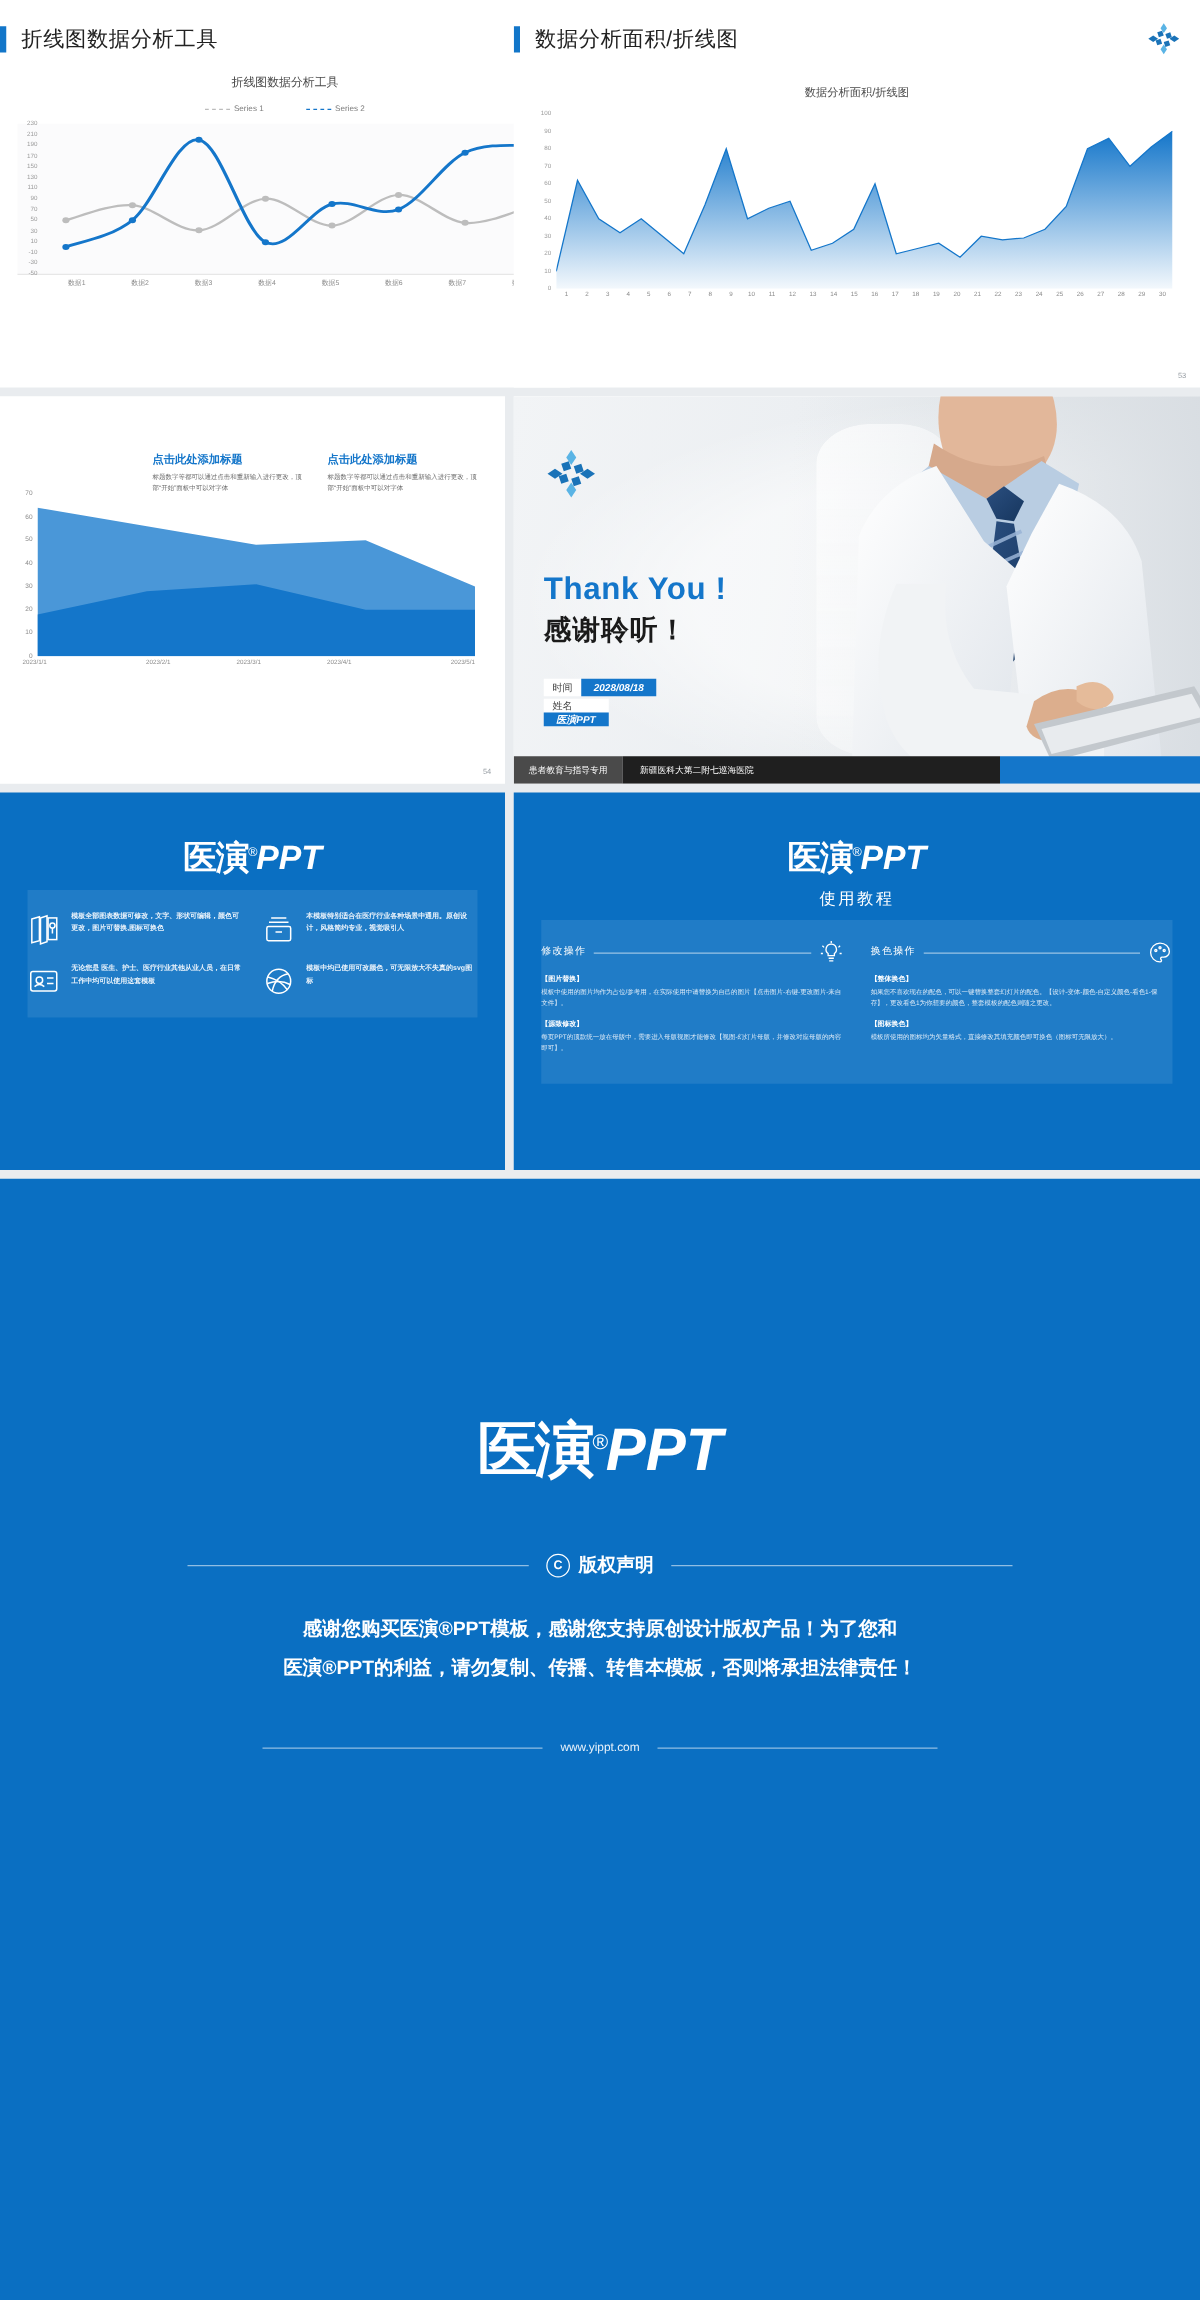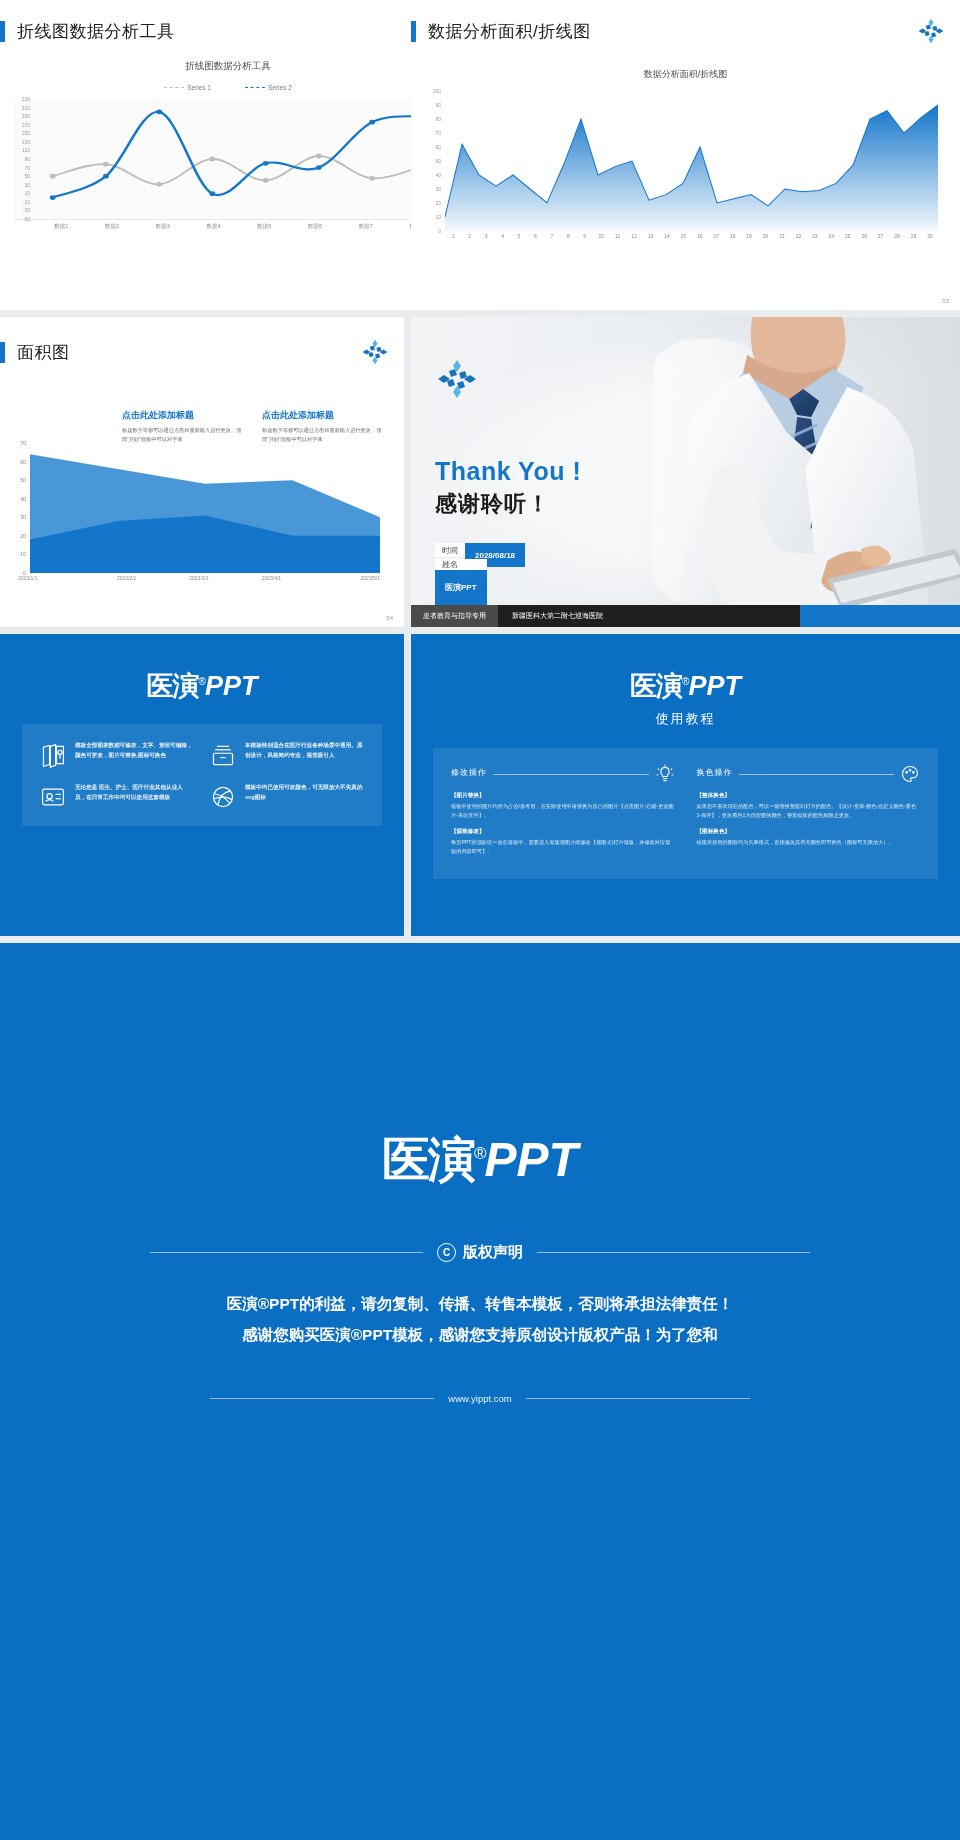--- a/index.html
+++ b/index.html
@@ -67,33 +67,33 @@
     background:linear-gradient(180deg,rgba(255,255,255,.85),rgba(255,255,255,.45));
     -webkit-mask-image:radial-gradient(ellipse at 50% 12%,#000 0 14%,transparent 15%),linear-gradient(#000,#000);
     border-radius:40%/12%;filter:blur(.4px);opacity:.9;}
   .doc{position:absolute;right:-2%;top:0;width:62%;height:100%;}
   .tylogo{position:absolute;left:26px;top:42px;}
   .tyen{position:absolute;left:24px;top:140px;font-size:25px;font-weight:bold;color:#1476ca;letter-spacing:.5px;}
   .tycn{position:absolute;left:24px;top:172px;font-size:22px;font-weight:bold;color:#1a1a1a;letter-spacing:1px;}
   .metarow{position:absolute;left:24px;display:flex;font-size:8px;height:14px;align-items:stretch;}
   .metarow.r1{top:226px;} .metarow.r2{top:242px;flex-direction:column;}
   .metarow .k{background:#ffffff;color:#444;padding:0 7px;display:flex;align-items:center;}
-  .metarow .v{background:#1476ca;color:#fff;font-weight:bold;padding:12px 10px;display:flex;align-items:center;}
+  .metarow .v{background:#1476ca;color:#fff;font-weight:bold;padding:0 10px;display:flex;align-items:center;font-style:italic;}
   .tyfoot{position:absolute;left:0;bottom:0;width:100%;height:22px;display:flex;}
   .tyfoot .f1{background:#4a4a4a;color:#fff;font-size:7px;display:flex;align-items:center;padding:0 12px;}
   .tyfoot .f2{background:#1f1f1f;color:#fff;font-size:7px;display:flex;align-items:center;padding:0 14px;flex:1;}
   .tyfoot .f3{background:#1476ca;width:160px;}
 
   
   .blue-logo{text-align:center;padding-top:34px;}
   .brand{font-size:27px;font-weight:bold;color:#fff;letter-spacing:-1px;font-family:"Liberation Sans",sans-serif;}
   .brand sup{font-size:10px;vertical-align:super;font-weight:normal;}
   .brand .ppt{font-style:italic;letter-spacing:0;}
   .bsub{text-align:center;font-size:13px;color:#fff;margin-top:6px;letter-spacing:2px;}
-  .panel{margin:20px 22px 0 22px;background:rgba(255,255,255,.09);padding:16px 18px;}
+  .panel{margin:8px 22px 0 22px;background:rgba(255,255,255,.09);padding:16px 0;}
   .grid2{display:grid;grid-template-columns:1fr 1fr;gap:14px 16px;}
   .feat{display:flex;gap:9px;}
   .feat .ic{flex:none;width:26px;height:26px;margin-top:2px;}
   .feat p{margin:0;font-size:5.6px;line-height:1.85;color:#eaf3fb;font-weight:bold;}
 
   .tut{display:grid;grid-template-columns:1fr 1fr;gap:12px 22px;}
   .tutcol h5{margin:0 0 4px 0;font-size:8px;color:#fff;font-weight:normal;letter-spacing:1px;}
   .tuthead{display:flex;align-items:center;gap:6px;}
   .tuthead .ln{flex:1;height:1px;background:rgba(255,255,255,.55);}
   .tuthead .ic{width:20px;height:20px;flex:none;}
@@ -281,37 +281,20 @@
         <span>27</span>
         <span>28</span>
         <span>29</span>
         <span>30</span>
       </div>
 
     <div class="pgno">53</div>
   </div>
 
   <div class="slide s3">
-    <div class="hdr" style="padding-top:22px">
-      <div class="bar"></div>
-      <div class="t">面积图</div>
-      <div class="spacer"></div>
-      <div class="logo">
-        <svg viewBox="0 0 40 40" width="26" height="26">
-          <path d="M20 1 L24 7 L20 13 L16 7 Z" fill="#5ab4e5"></path>
-          <path d="M39 20 L33 24 L27 20 L33 16 Z" fill="#1a73b8"></path>
-          <path d="M20 39 L16 33 L20 27 L24 33 Z" fill="#5ab4e5"></path>
-          <path d="M1 20 L7 16 L13 20 L7 24 Z" fill="#1a73b8"></path>
-          <path d="M12 12 L18 10 L20 16 L14 18 Z" fill="#1a73b8"></path>
-          <path d="M28 12 L30 18 L24 20 L22 14 Z" fill="#1a73b8"></path>
-          <path d="M28 28 L22 30 L20 24 L26 22 Z" fill="#1a73b8"></path>
-          <path d="M12 28 L10 22 L16 20 L18 26 Z" fill="#1a73b8"></path>
-        </svg>
-      </div>
-    </div>
 
     <div class="a3wrap">
       <div class="cards">
         <div class="card">
           <h4>点击此处添加标题</h4>
           <p>标题数字等都可以通过点击和重新输入进行更改，顶部“开始”面板中可以对字体</p>
         </div>
         <div class="card">
           <h4>点击此处添加标题</h4>
           <p>标题数字等都可以通过点击和重新输入进行更改，顶部“开始”面板中可以对字体</p>
@@ -560,22 +543,22 @@
       <div class="cpdiv">
         <span class="ln"></span>
         <span class="lbl">
           <span class="cmark">C</span>
           <span>版权声明</span>
         </span>
         <span class="ln"></span>
       </div>
 
       <div class="cptext">
+        <div>感谢您购买医演®PPT模板，感谢您支持原创设计版权产品！为了您和</div>
         <div>医演®PPT的利益，请勿复制、传播、转售本模板，否则将承担法律责任！</div>
-        <div>感谢您购买医演®PPT模板，感谢您支持原创设计版权产品！为了您和</div>
       </div>
 
       <div class="cpdiv2">
         <span class="ln"></span>
         <span class="cpurl">www.yippt.com</span>
         <span class="ln"></span>
       </div>
     </div>
   </div>
 

